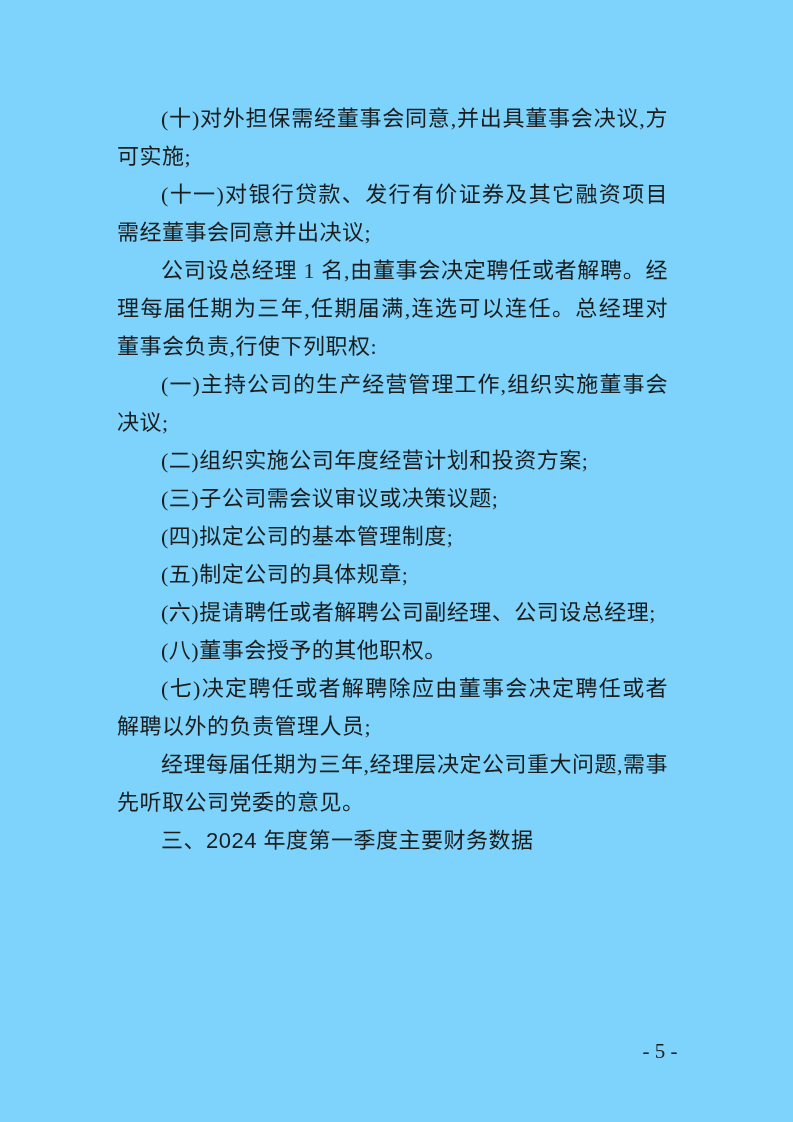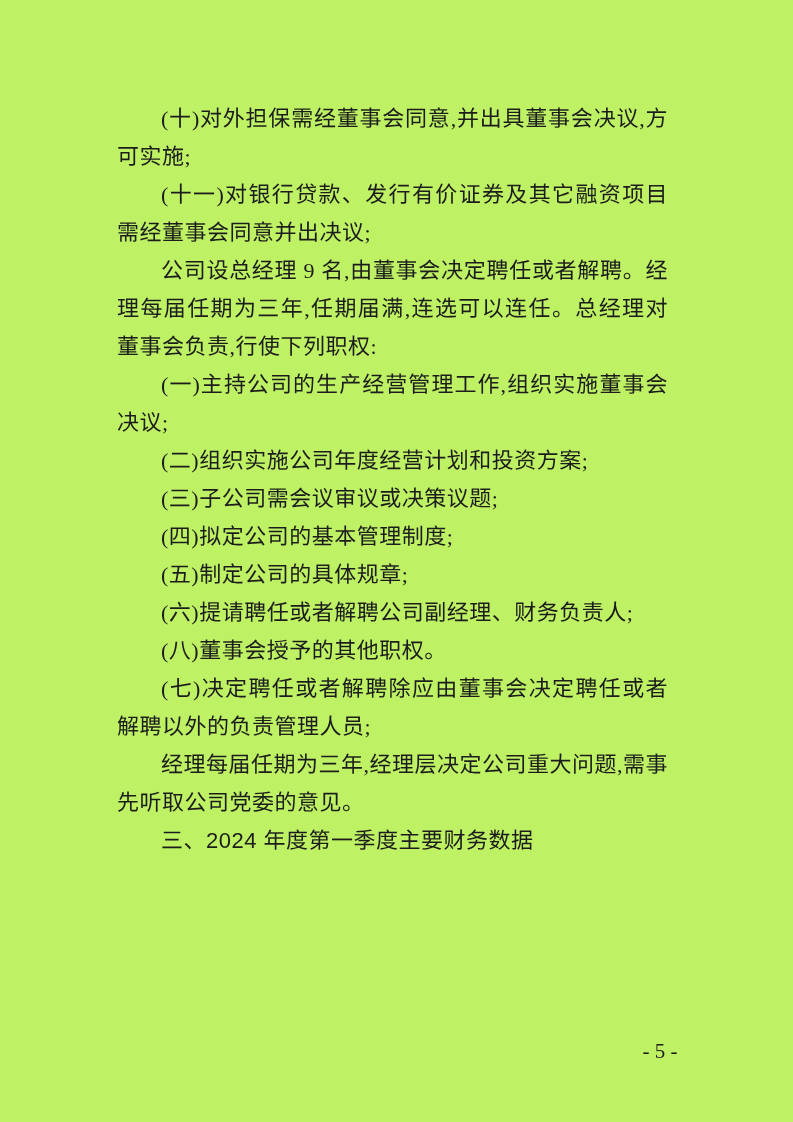--- a/index.html
+++ b/index.html
@@ -5,21 +5,21 @@
 <style>
   html, body {
     margin: 0;
     padding: 0;
     background: #ffffff;
   }
   .page {
     position: relative;
     width: 793px;
     height: 1122px;
-    background: #bef264;
+    background: #7dd3fc;
     overflow: hidden;
     font-family: "Liberation Serif", "DejaVu Serif", serif;
     color: #1c1c1c;
   }
   .text-block {
     position: absolute;
     left: 117px;
     top: 100px;
     width: 551px;
   }
@@ -52,26 +52,26 @@
     color: #1c1c1c;
   }
 </style>
 </head>
 <body>
 
 <div class="page">
   <div class="text-block">
     <p class="para">(十)对外担保需经董事会同意,并出具董事会决议,方可实施;</p>
     <p class="para">(十一)对银行贷款、发行有价证券及其它融资项目需经董事会同意并出决议;</p>
-    <p class="para">公司设总经理 9 名,由董事会决定聘任或者解聘。经理每届任期为三年,任期届满,连选可以连任。总经理对董事会负责,行使下列职权:</p>
+    <p class="para">公司设总经理 1 名,由董事会决定聘任或者解聘。经理每届任期为三年,任期届满,连选可以连任。总经理对董事会负责,行使下列职权:</p>
     <p class="para">(一)主持公司的生产经营管理工作,组织实施董事会决议;</p>
     <p class="para">(二)组织实施公司年度经营计划和投资方案;</p>
     <p class="para">(三)子公司需会议审议或决策议题;</p>
     <p class="para">(四)拟定公司的基本管理制度;</p>
     <p class="para">(五)制定公司的具体规章;</p>
-    <p class="para">(六)提请聘任或者解聘公司副经理、财务负责人;</p>
+    <p class="para">(六)提请聘任或者解聘公司副经理、公司设总经理;</p>
     <p class="para">(八)董事会授予的其他职权。</p>
     <p class="para">(七)决定聘任或者解聘除应由董事会决定聘任或者解聘以外的负责管理人员;</p>
     <p class="para">经理每届任期为三年,经理层决定公司重大问题,需事先听取公司党委的意见。</p>
     <p class="para heading">三、2024 年度第一季度主要财务数据</p>
   </div>
   <div class="page-number">- 5 -</div>
 </div>
 
 </body></html>

